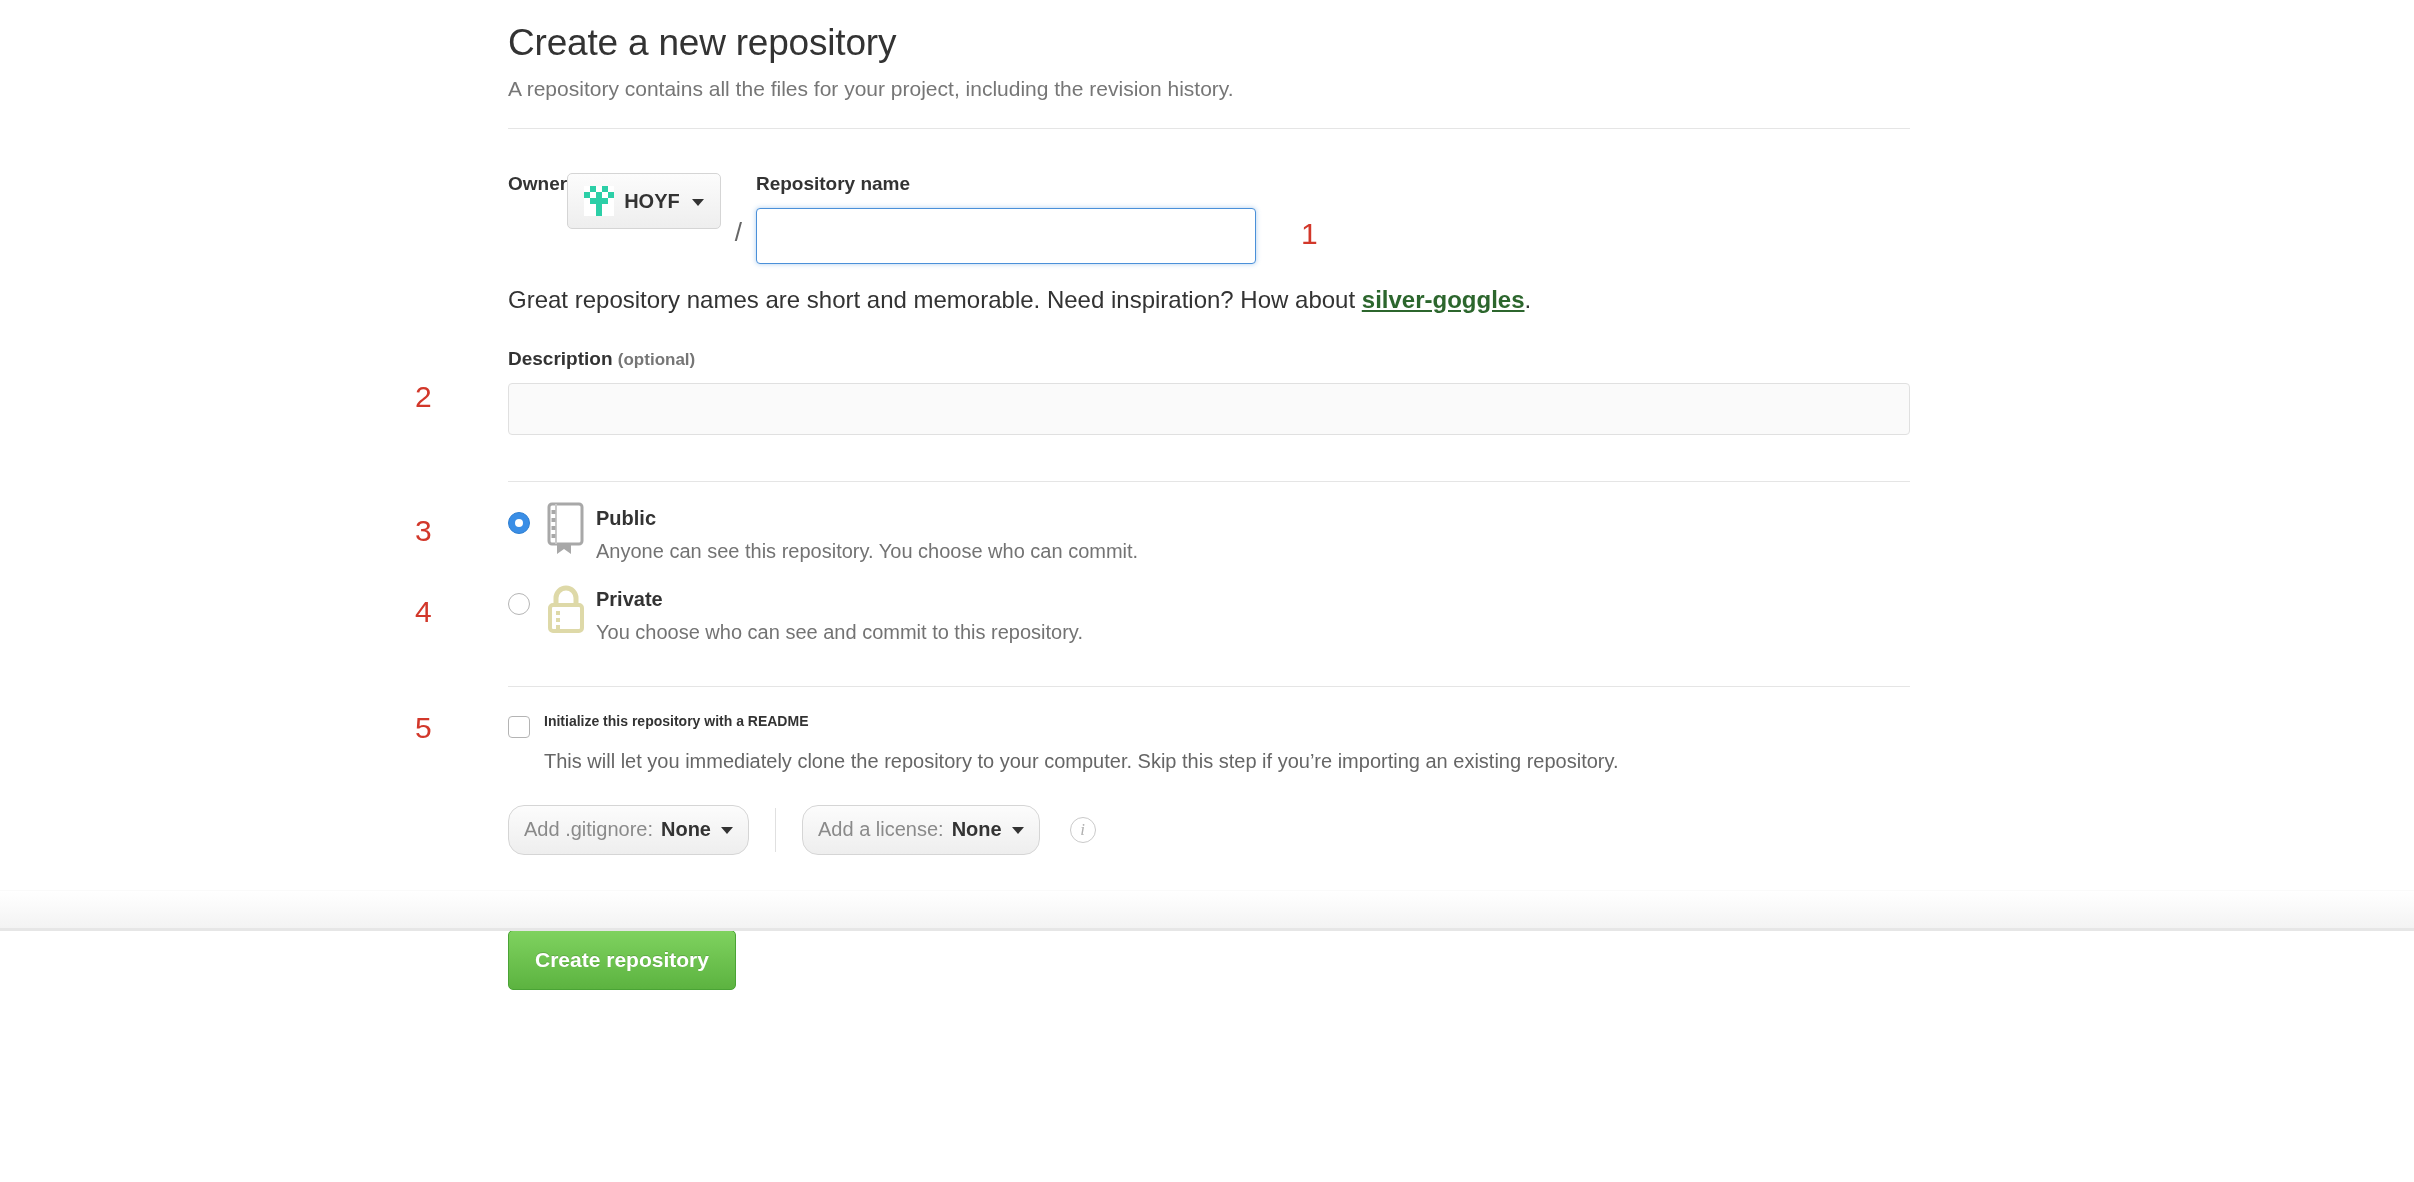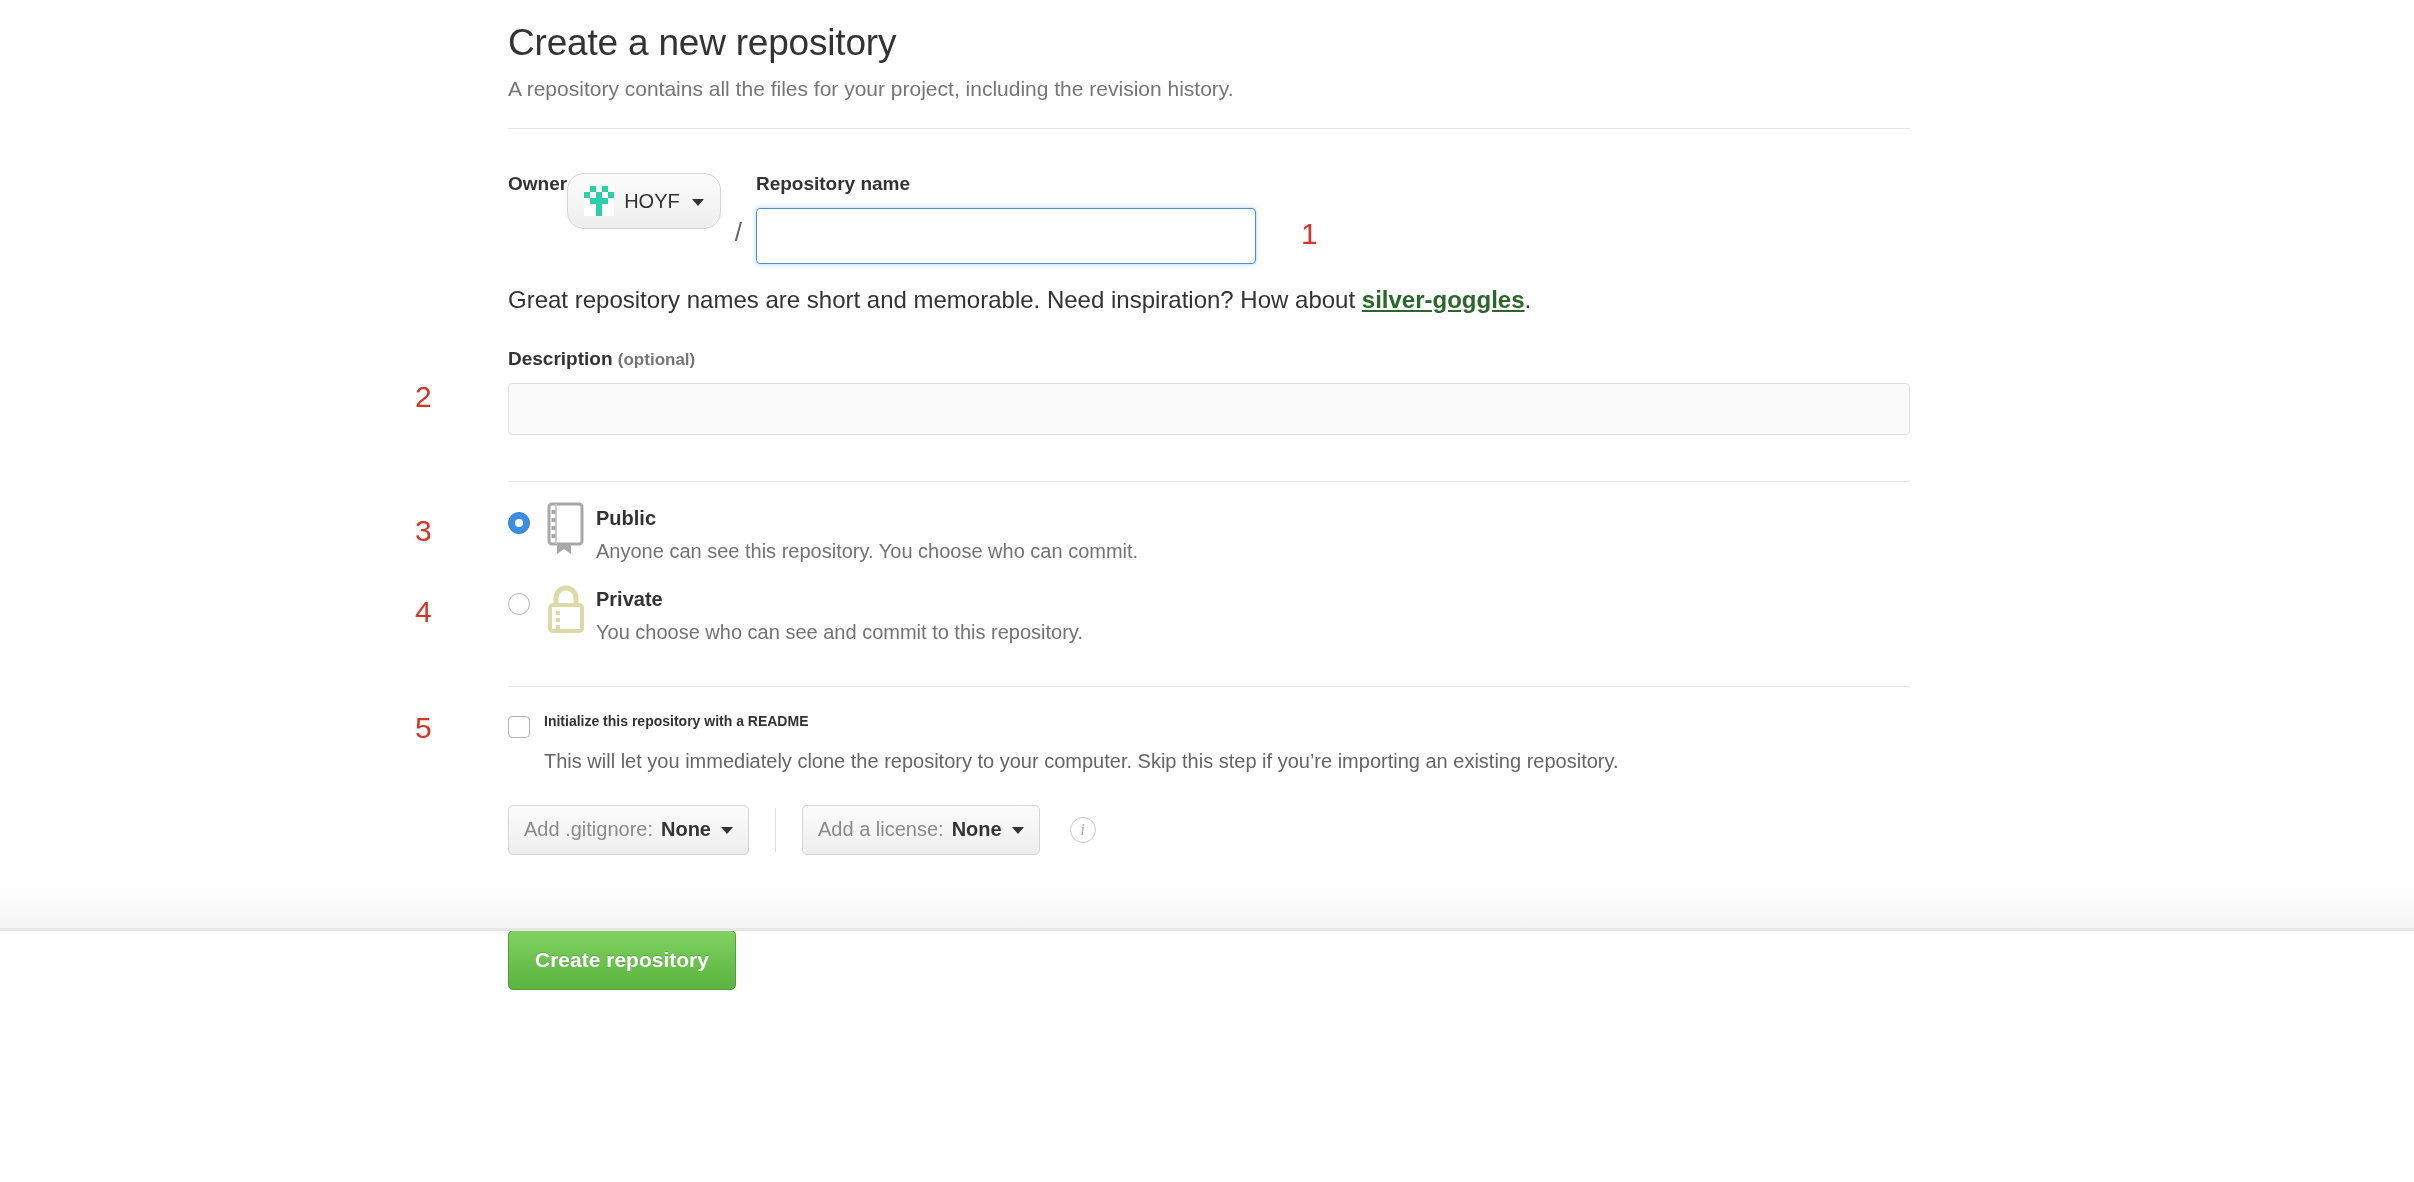--- a/index.html
+++ b/index.html
@@ -96,23 +96,23 @@
 
   .owner-button {
     display: inline-flex;
     align-items: center;
     gap: 10px;
     height: 56px;
     box-sizing: border-box;
     padding: 0 16px;
     background: linear-gradient(to bottom, #fcfcfc 0%, #eeeeee 100%);
     border: 1px solid #d5d5d5;
-    border-radius: 17px;
-    font-size: 20px;
-    font-weight: normal;
+    border-radius: 5px;
+    font-size: 20px;
+    font-weight: bold;
     color: #333333;
     cursor: pointer;
     white-space: nowrap;
   }
   .identicon {
     width: 30px; height: 30px;
     display: grid;
     grid-template-columns: repeat(5, 1fr);
     grid-template-rows: repeat(5, 1fr);
     gap: 0;
@@ -309,21 +309,21 @@
   }
   .dd-button {
     display: inline-flex;
     align-items: center;
     gap: 8px;
     height: 50px;
     box-sizing: border-box;
     padding: 0 15px;
     background: linear-gradient(to bottom, #fcfcfc 0%, #eeeeee 100%);
     border: 1px solid #d5d5d5;
-    border-radius: 5px;
+    border-radius: 16px;
     font-size: 20px;
     color: #8a8a8a;
     cursor: pointer;
     white-space: nowrap;
   }
   .dd-button b { color: #333333; }
   .dd-sep {
     width: 1px;
     height: 44px;
     background: #e0e0e0;

